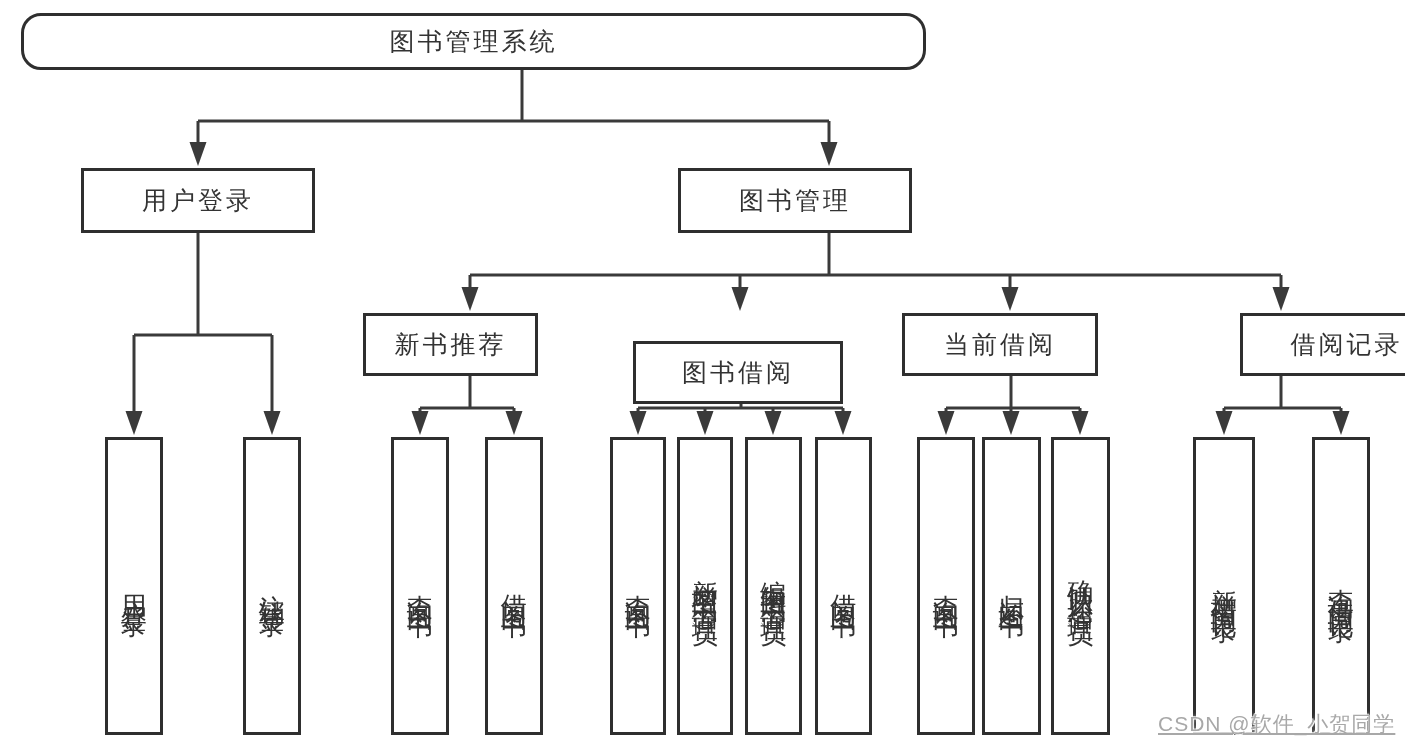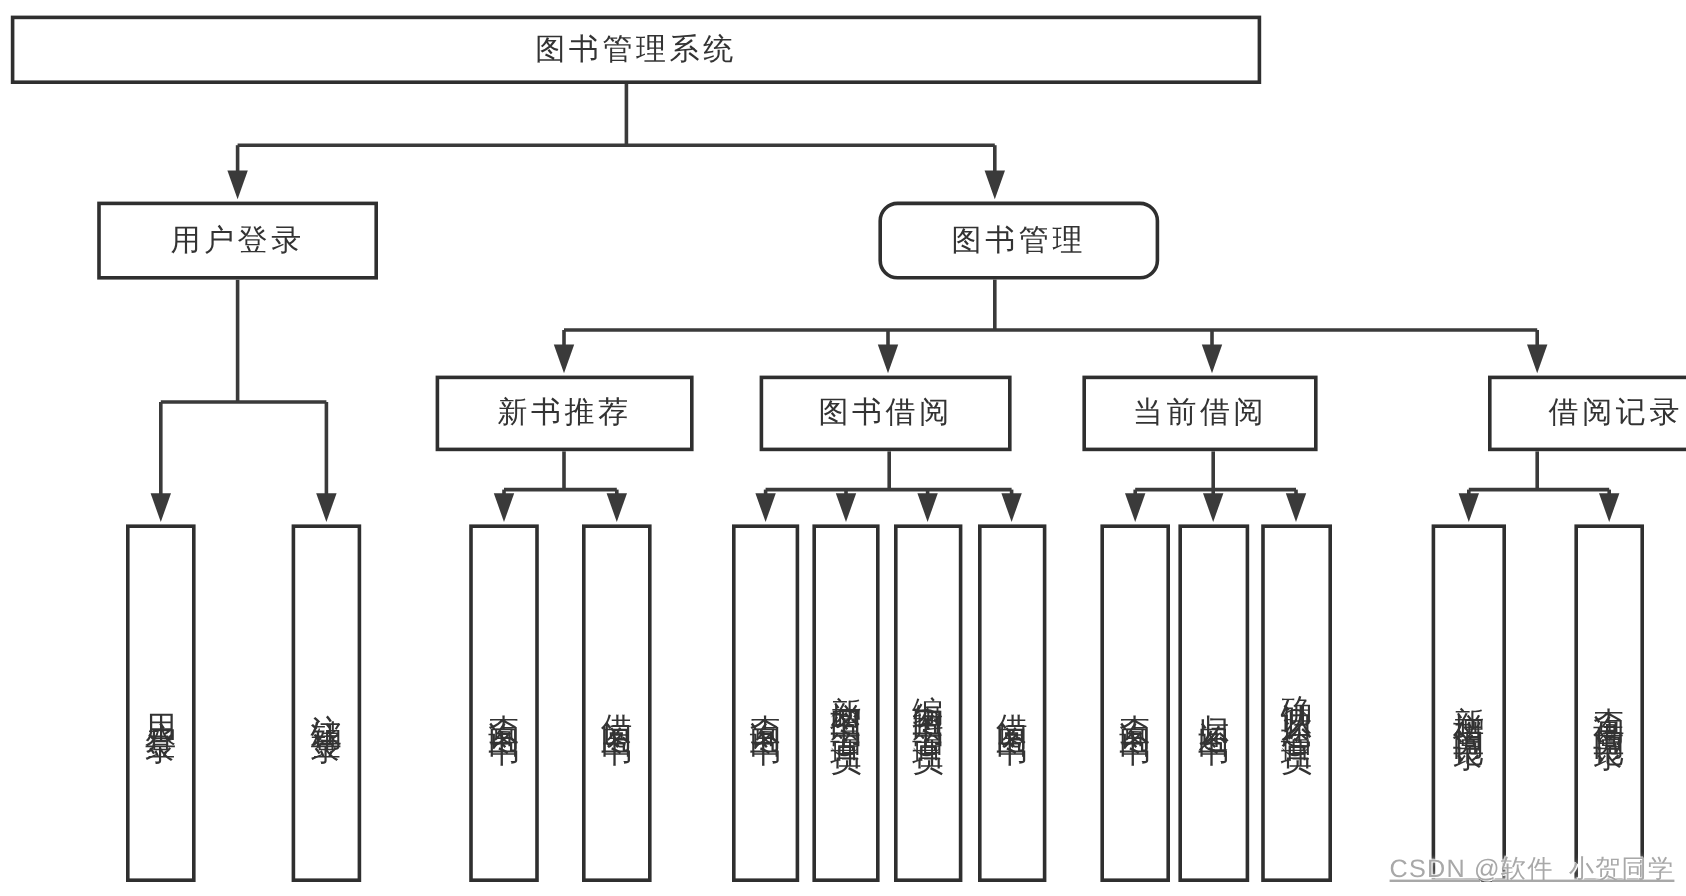--- a/index.html
+++ b/index.html
@@ -19,21 +19,21 @@
     position:absolute;box-sizing:border-box;
     border:3px solid var(--box-border);
     background:var(--box-fill);
     display:flex;align-items:center;justify-content:center;
     z-index:2;
   }
   .hlabel{
     font-size:25px;letter-spacing:3px;color:var(--text);
     white-space:nowrap;line-height:1;
   }
-  .root{left:9px;top:13px;width:1042px;height:57px;}
+  .root{left:21px;top:13px;width:905px;height:57px;border-radius:20px;}
   .lv1{top:168px;width:234px;height:65px;}
   .lv2{top:313px;height:63px;}
   .leaf{top:437px;height:298px;}
   .vlabel{
     writing-mode:vertical-rl;text-orientation:mixed;
     font-size:26px;letter-spacing:6px;line-height:1.1;
     color:var(--text);white-space:nowrap;
   }
   .watermark{
     position:absolute;left:1158px;top:710px;z-index:5;
@@ -115,28 +115,28 @@
   </g>
 </svg>
 
 <div class="box root">
   <span class="hlabel">图书管理系统</span>
 </div>
 
 <div class="box lv1" style="left:81px;">
   <span class="hlabel">用户登录</span>
 </div>
-<div class="box lv1" style="left:732px;border-radius:16px;">
+<div class="box lv1" style="left:678px;">
   <span class="hlabel">图书管理</span>
 </div>
 
-<div class="box lv2" style="left:363px;width:215px;">
+<div class="box lv2" style="left:363px;width:175px;">
   <span class="hlabel">新书推荐</span>
 </div>
-<div class="box lv2" style="left:633px;width:210px;">
+<div class="box lv2" style="left:633px;width:210px;margin-top:28px;">
   <span class="hlabel">图书借阅</span>
 </div>
 <div class="box lv2" style="left:902px;width:196px;">
   <span class="hlabel">当前借阅</span>
 </div>
 <div class="box lv2" style="left:1240px;width:213px;">
   <span class="hlabel">借阅记录</span>
 </div>
 
 <div class="box leaf" style="left:105px;width:58px;">

